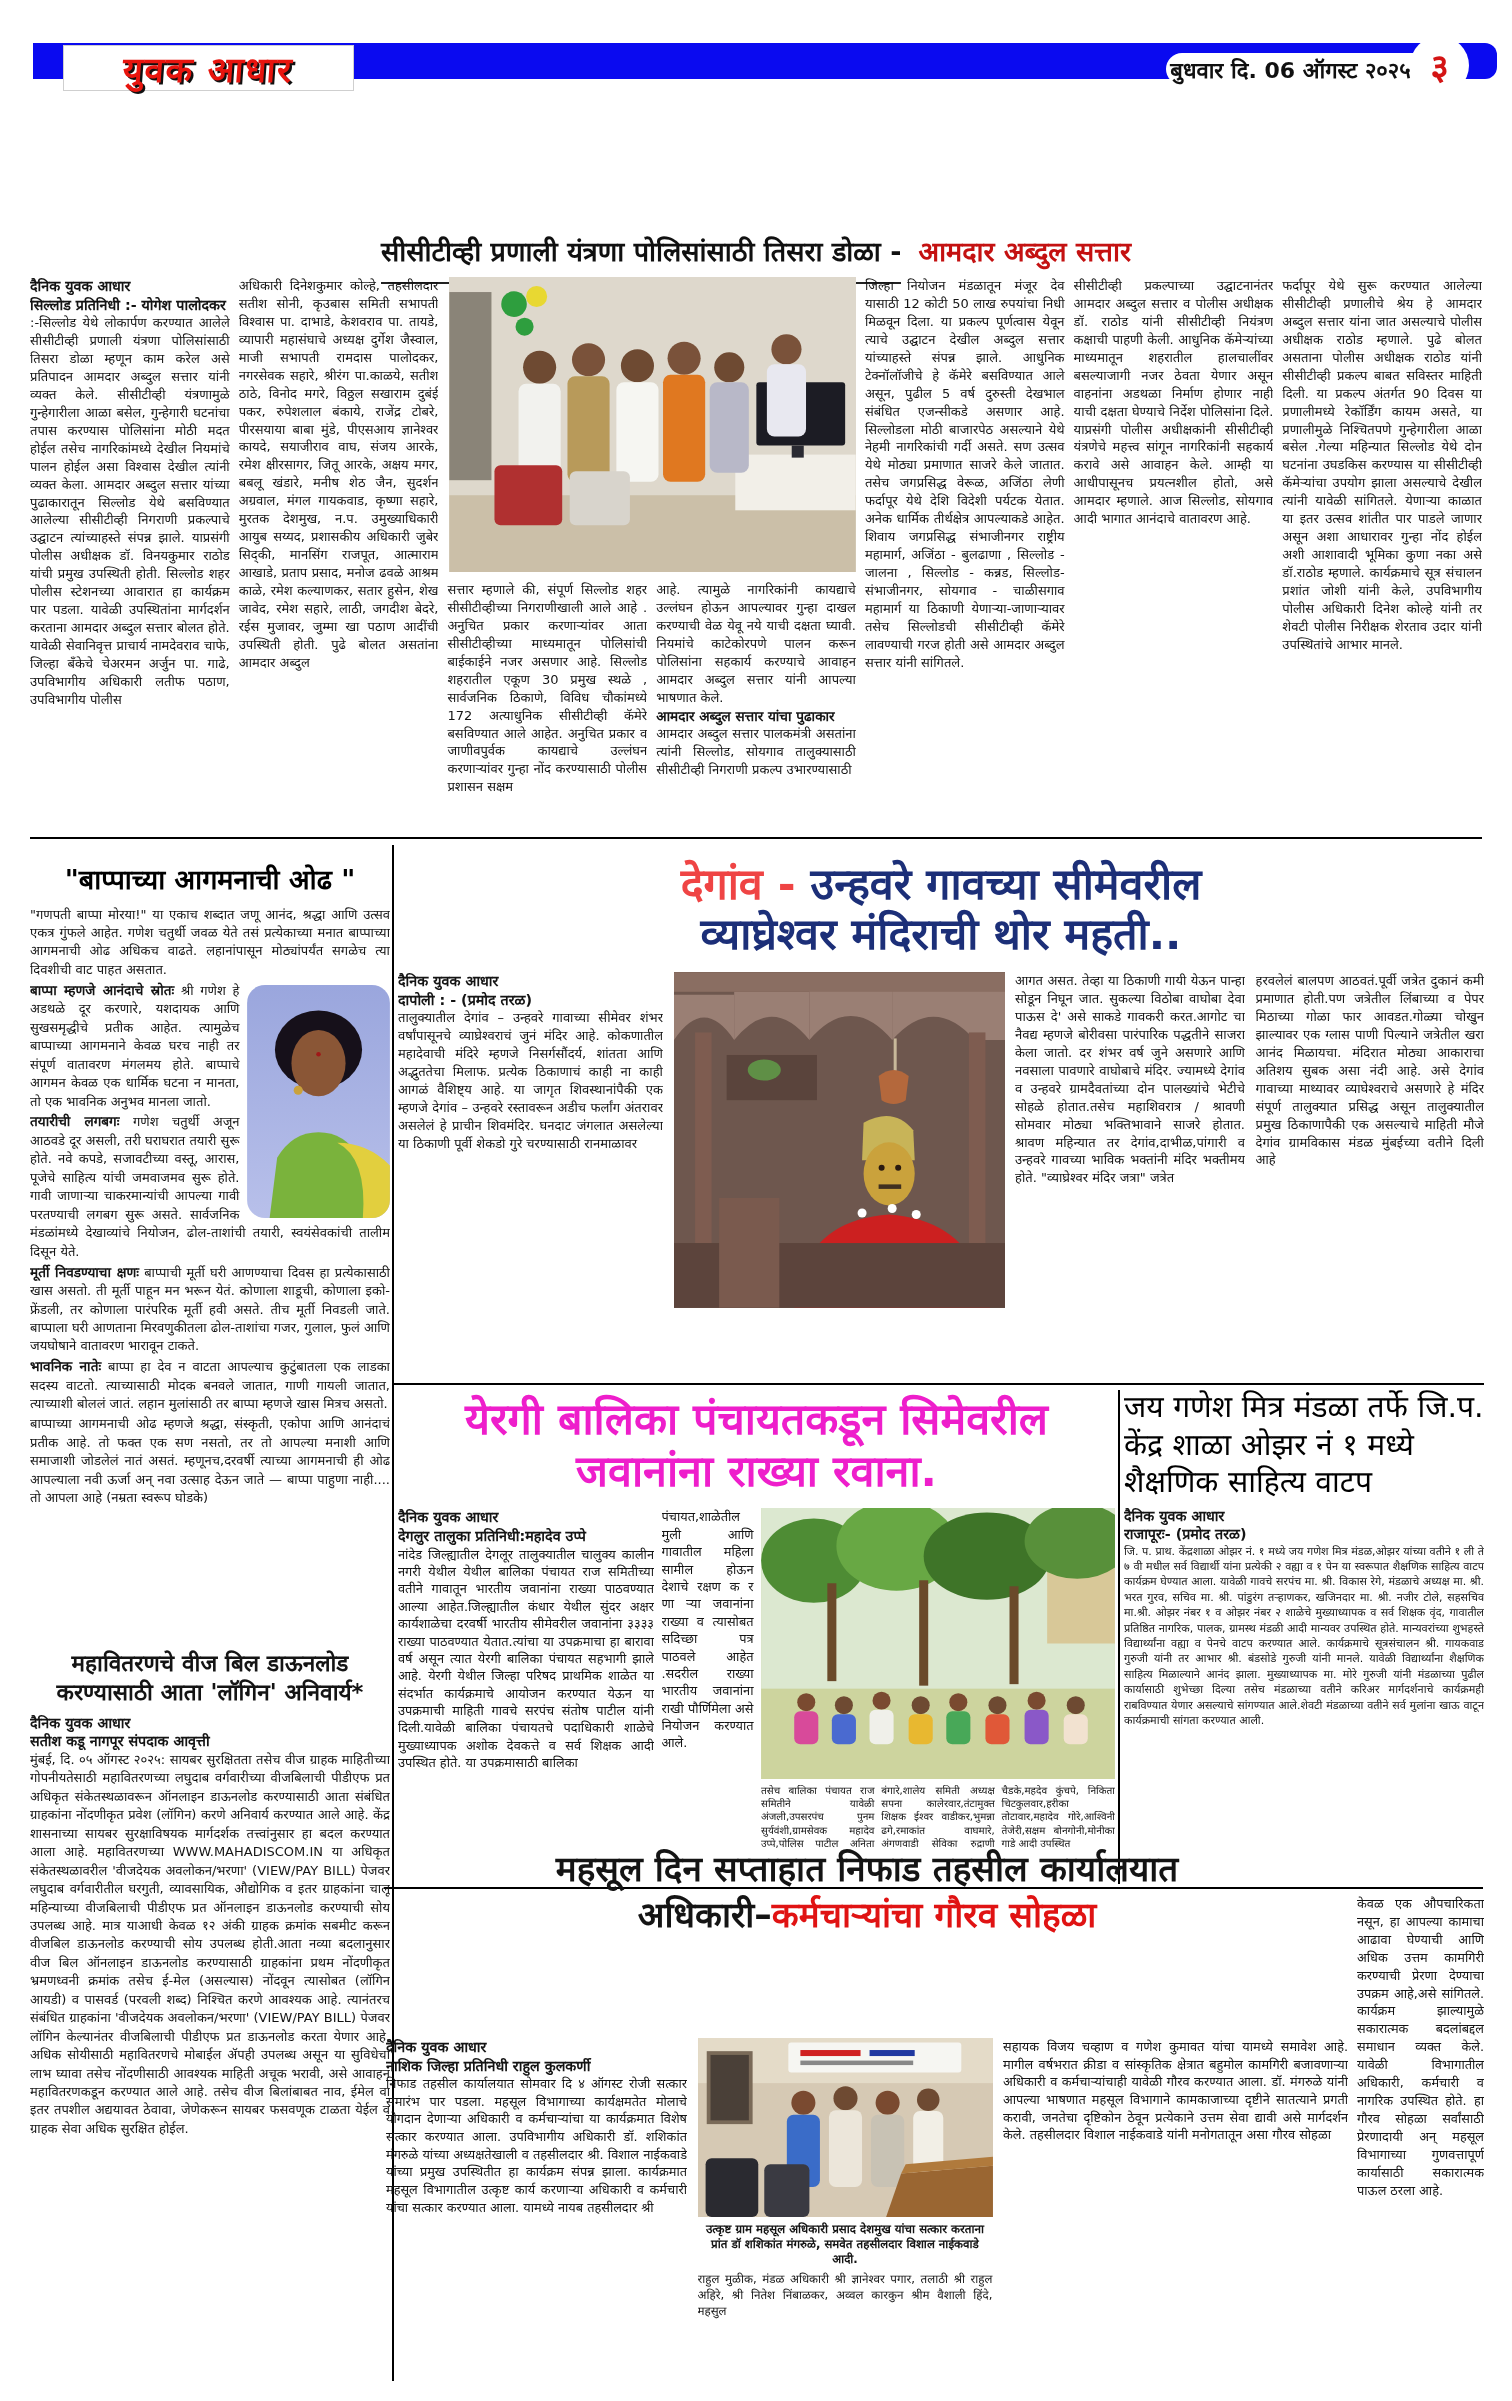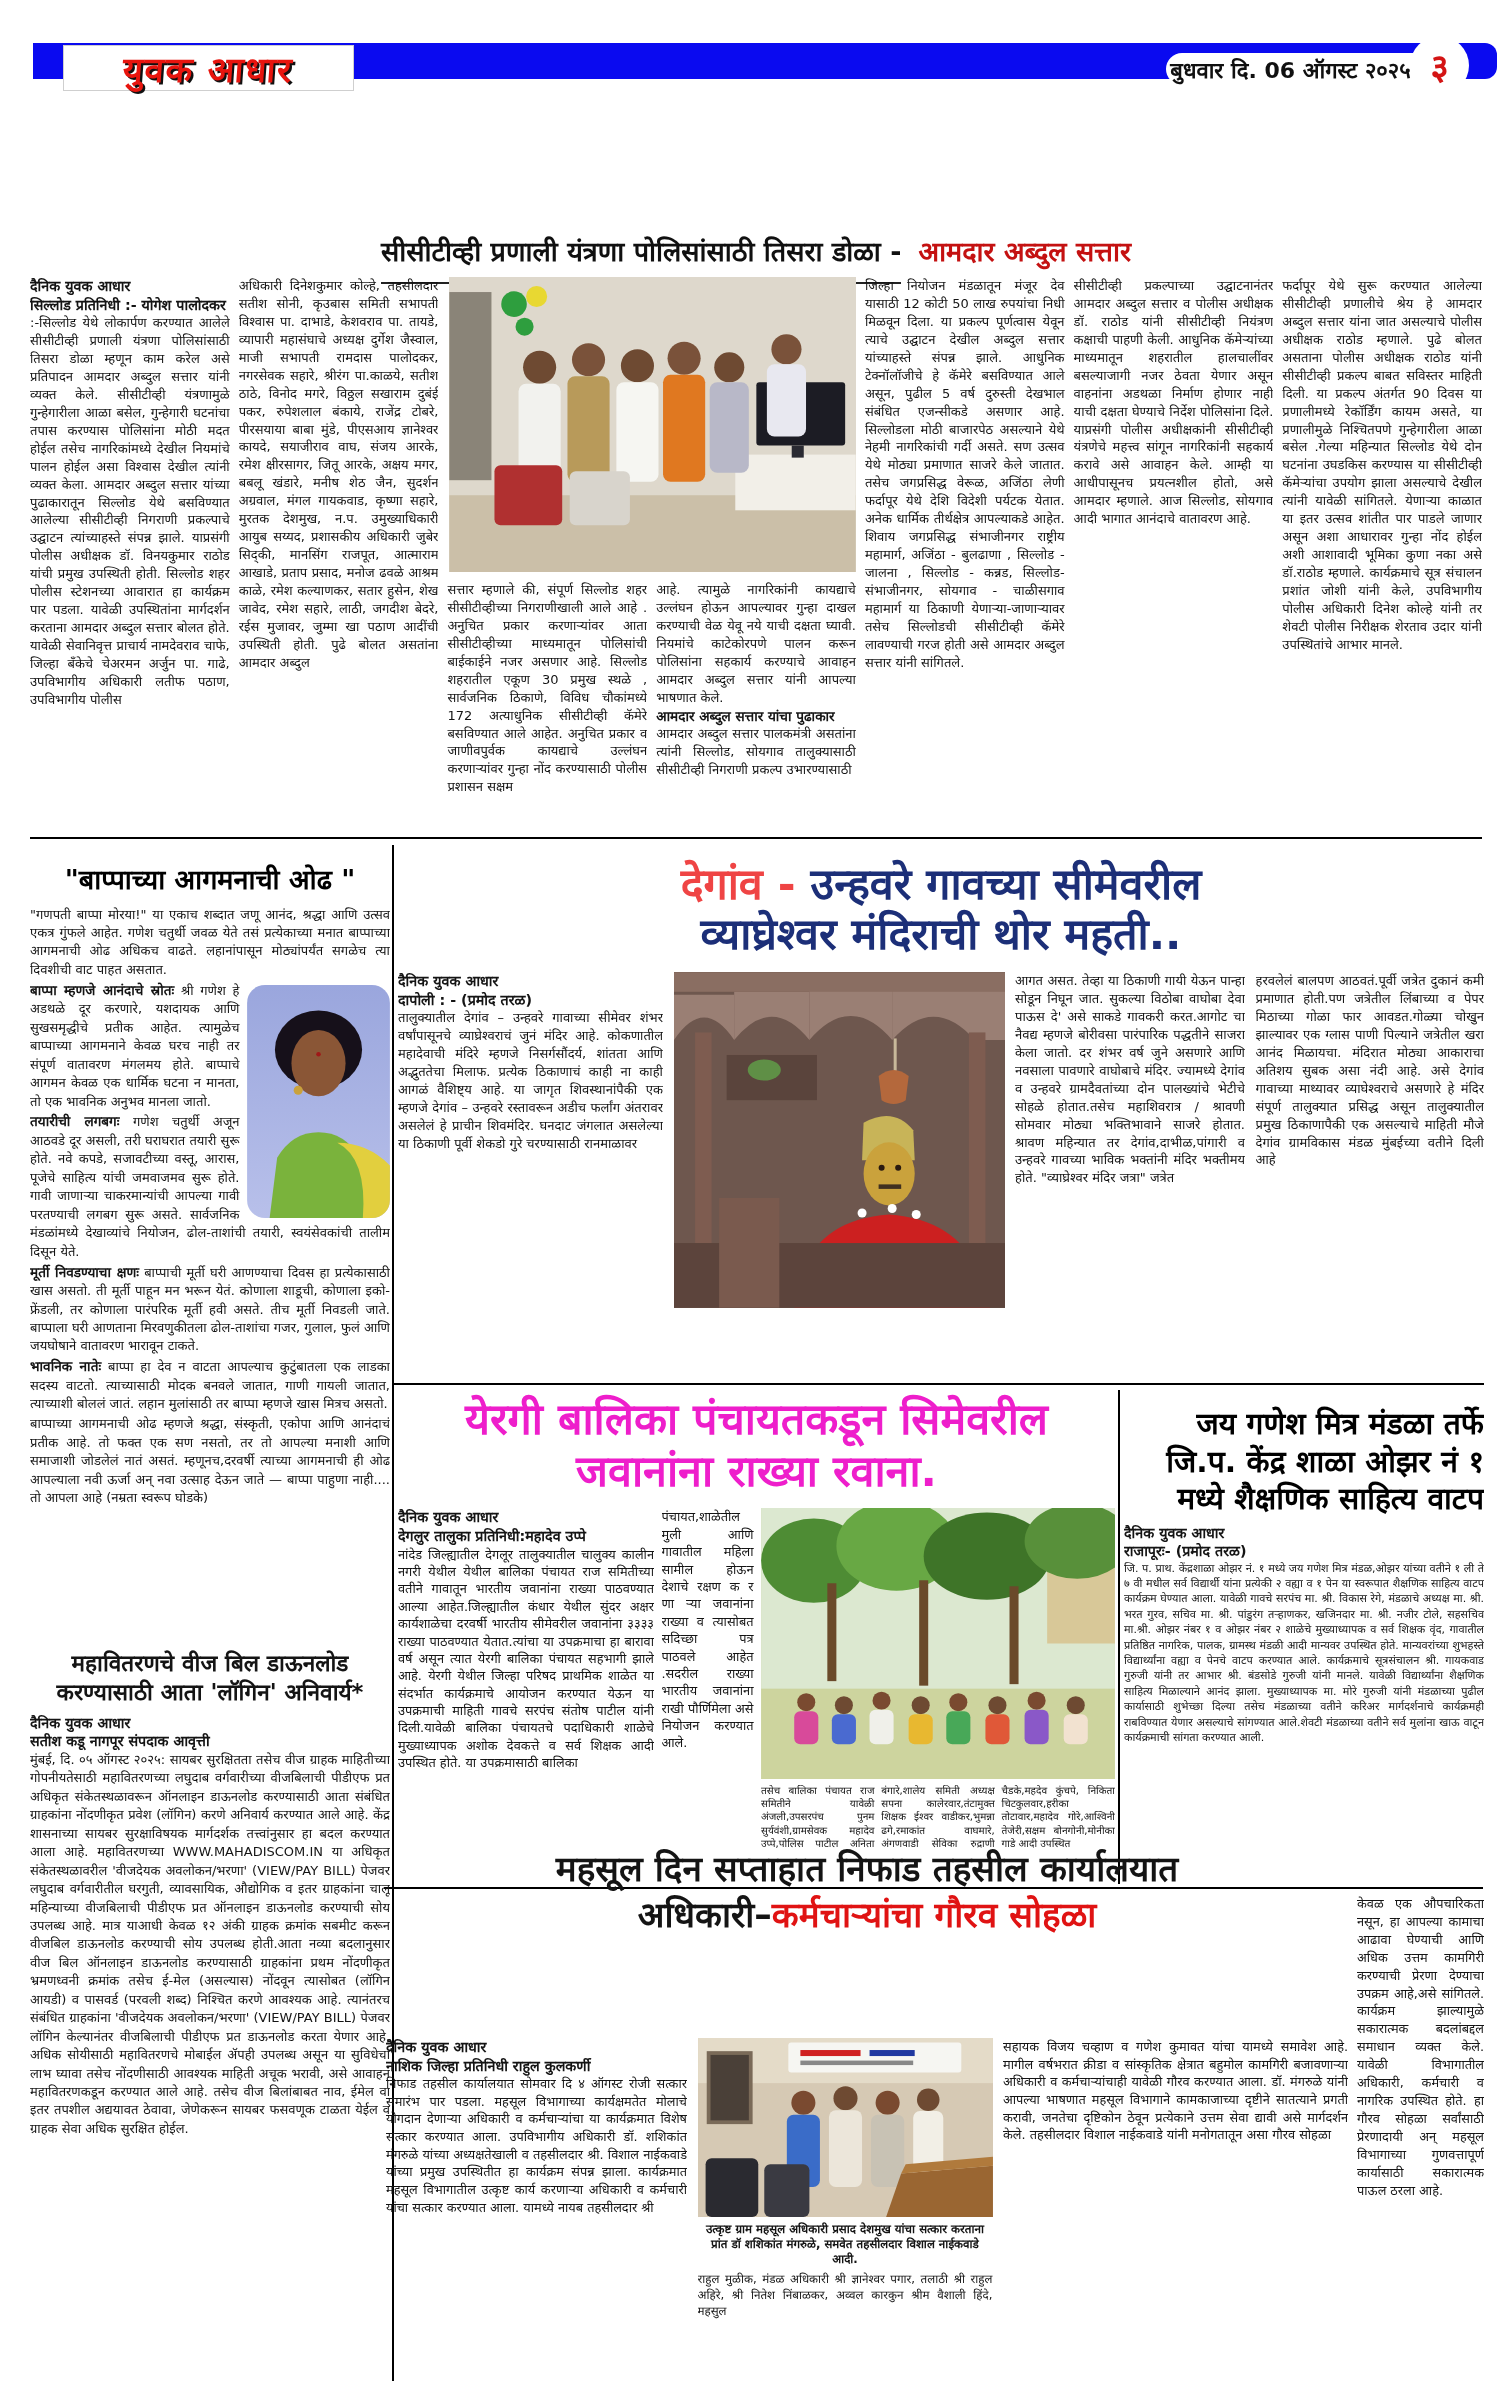--- a/index.html
+++ b/index.html
@@ -56,21 +56,21 @@
   
   .yergi{position:absolute;left:398px;top:1387px;width:717px;height:499px;overflow:hidden;}
   .yergi-head{text-align:center;font-size:43px;font-weight:800;line-height:1.22;color:#ee1ecb;margin-top:6px;}
   .yergi-row{display:flex;gap:7.5px;margin-top:10.5px;}
   .yergi .ycol{font-size:12.8px;line-height:1.36;text-align:justify;overflow:hidden;}
   .yergi-photo{width:354px;height:271px;overflow:hidden;background:#cdd49e;}
   .below-photo{font-size:10.2px;line-height:1.3;column-count:3;column-gap:6.8px;height:78px;overflow:hidden;
                text-align:justify;margin-top:4.5px;}
   
   .jayg{position:absolute;left:1124px;top:1387px;width:360px;height:499px;overflow:hidden;}
-  .jayg-head{text-align:right;font-size:30px;font-weight:700;line-height:1.25;margin:18px 0 6px 0;color:#000;}
+  .jayg-head{text-align:left;font-size:30px;font-weight:400;line-height:1.25;margin:1px 0 6px 0;color:#000;}
   .jayg .body{font-size:11px;line-height:1.4;text-align:justify;}
   
   .mahsul-headline{position:absolute;left:386px;top:1846px;width:962px;text-align:center;
         font-size:35px;font-weight:800;line-height:1.32;}
   .mah-red{color:#e01313;}
   .mahsul-row{position:absolute;left:386px;top:2038px;width:962px;height:346px;display:flex;gap:10.5px;}
   .mahsul-row .mcol{font-size:12.8px;line-height:1.38;text-align:justify;overflow:hidden;}
   .mahsul-photoblock{flex:0 0 295px;overflow:hidden;}
   .mahsul-photo{width:295px;height:179px;overflow:hidden;background:#d6c9b4;}
   .caption{font-size:11.7px;font-weight:bold;line-height:1.32;text-align:center;margin:4.5px 0 3px 0;}

